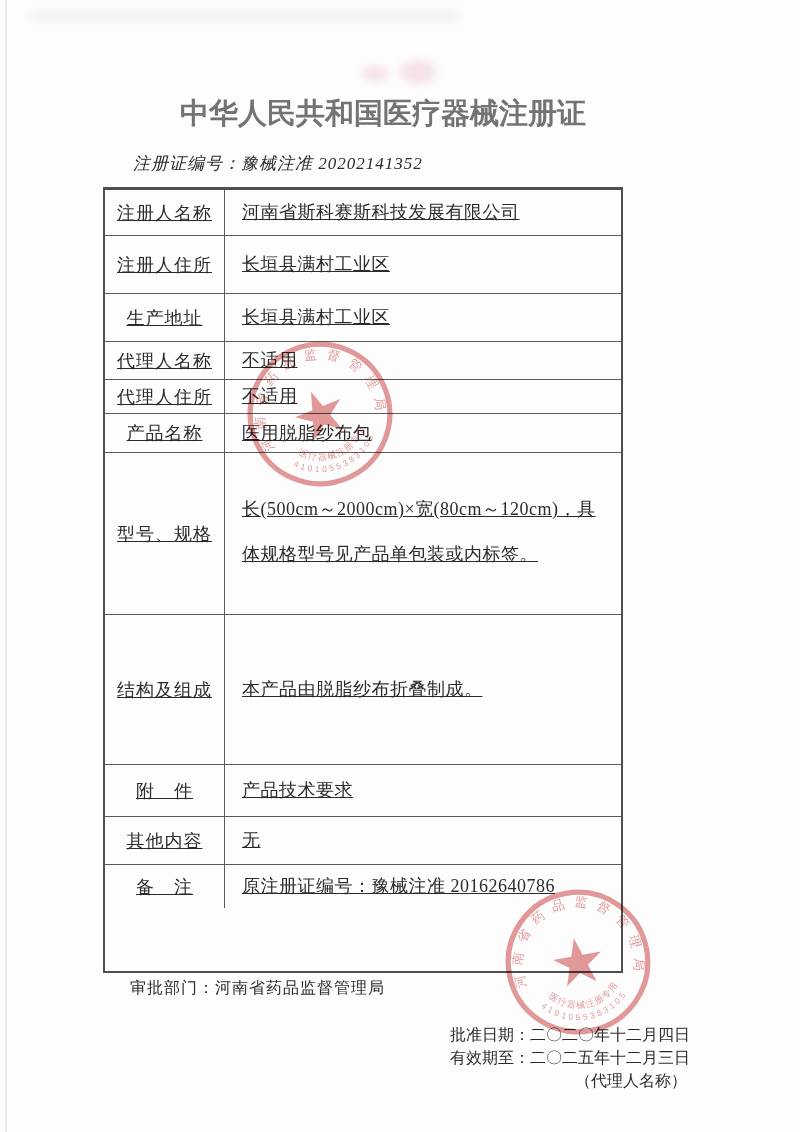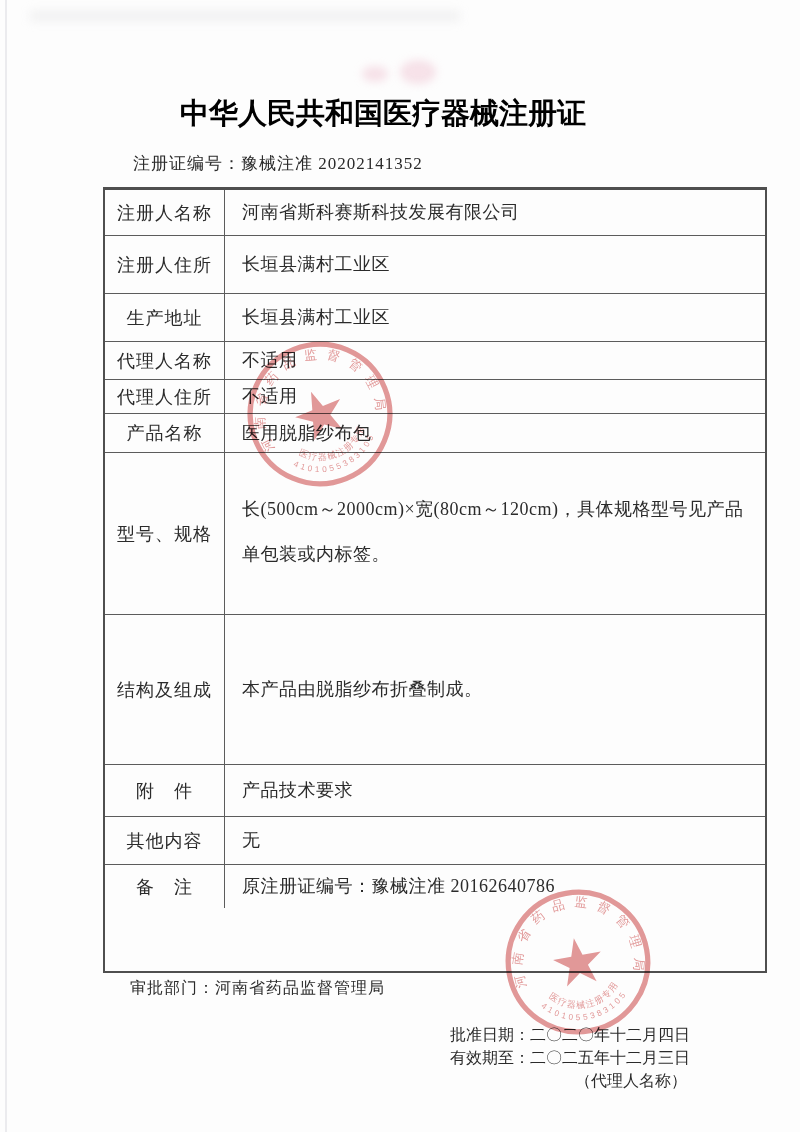--- a/index.html
+++ b/index.html
@@ -8,30 +8,30 @@
     font-family:"Liberation Serif","DejaVu Serif",serif;color:#2b2b2b;overflow:hidden;
   }
   .scan-edge-left{position:absolute;left:5px;top:0;width:2px;height:1132px;background:#ebebee;}
   .scan-smear-top{position:absolute;left:30px;top:10px;width:430px;height:12px;background:rgba(205,205,210,0.22);filter:blur(5px);}
   .smudge{position:absolute;background:rgba(235,175,195,0.35);filter:blur(4px);border-radius:50%;}
   .smudge.s1{left:362px;top:66px;width:26px;height:16px;}
   .smudge.s2{left:400px;top:60px;width:36px;height:24px;}
 
   .doc-title{
     position:absolute;left:180px;top:94px;font-size:29px;font-weight:bold;
-    letter-spacing:0px;color:#000000;white-space:nowrap;
+    letter-spacing:0px;color:#737373;white-space:nowrap;
   }
   .cert-no-line{
-    position:absolute;left:133px;top:152px;font-size:17px;letter-spacing:1px;white-space:nowrap;
+    position:absolute;left:133px;top:152px;font-size:17px;letter-spacing:1px;white-space:nowrap;font-style:italic;
   }
 
   .cert-table{
-    position:absolute;left:103px;top:187px;width:664px;height:786px;
+    position:absolute;left:103px;top:187px;width:520px;height:786px;
     border:2px solid #4f4f4f;border-top-width:3px;box-sizing:border-box;
-    display:flex;flex-direction:column;background:transparent;
+    display:flex;flex-direction:column;background:transparent;text-decoration:underline;
   }
   .row{display:flex;flex-direction:row;border-bottom:1px solid #5c5c5c;box-sizing:border-box;}
   .row:last-child{border-bottom:none;}
   .r0{height:46px}.r1{height:58px}.r2{height:48px}.r3{height:38px}.r4{height:34px}
   .r5{height:39px}.r6{height:162px}.r7{height:150px}.r8{height:65px}.r9{height:52px}
   .r10{height:48px}.r11{height:43px}
   .cell-label{
     width:120px;min-width:120px;border-right:1px solid #5c5c5c;box-sizing:border-box;
     display:flex;align-items:center;justify-content:center;
     font-size:18px;letter-spacing:1px;text-align:center;

